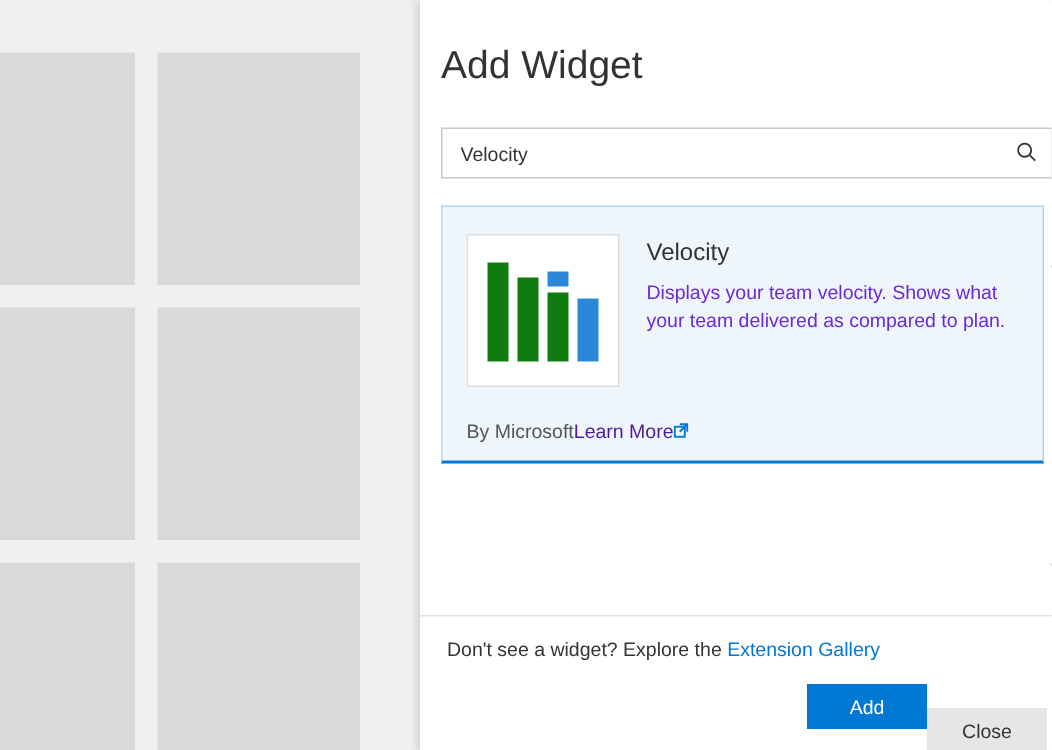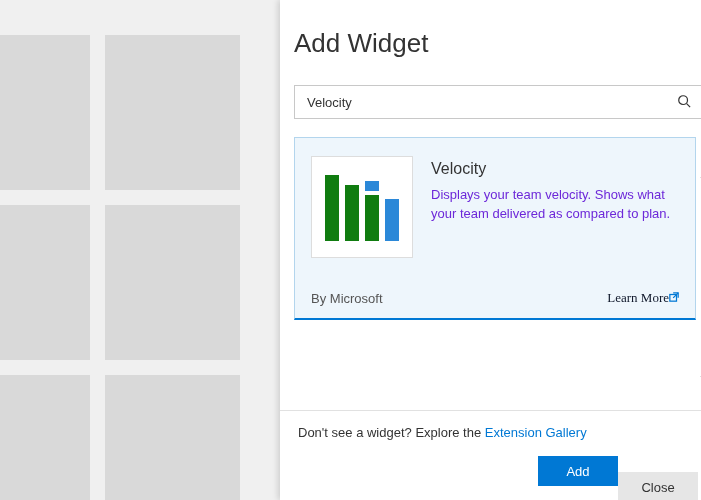--- a/index.html
+++ b/index.html
@@ -104,33 +104,31 @@
     font-weight: 400;
     margin: 4px 0 8px 0;
   }
   .card-desc {
     font-size: 13px;
     color: #6d28d9;
     line-height: 1.45;
   }
   .card-bottom {
     display: flex;
-    justify-content: space-between;
     align-items: center;
-    margin-top: 32px;
+    margin-top: 22px;
     font-size: 13px;
   }
   .publisher { color: #555; }
   .learn-more {
-    color: #0f172a;
+    color: #4c1d95;
     text-decoration: none;
     display: inline-flex;
     align-items: center;
     gap: 0;
-    font-family: Liberation Serif, serif;
   }
   .learn-more svg {
     width: 10px; height: 10px;
     stroke: #0078d4; fill: none; stroke-width: 1.5;
   }
   .scrollbar {
     position: absolute;
     right: 4px;
     top: 170px;
     width: 15px;

